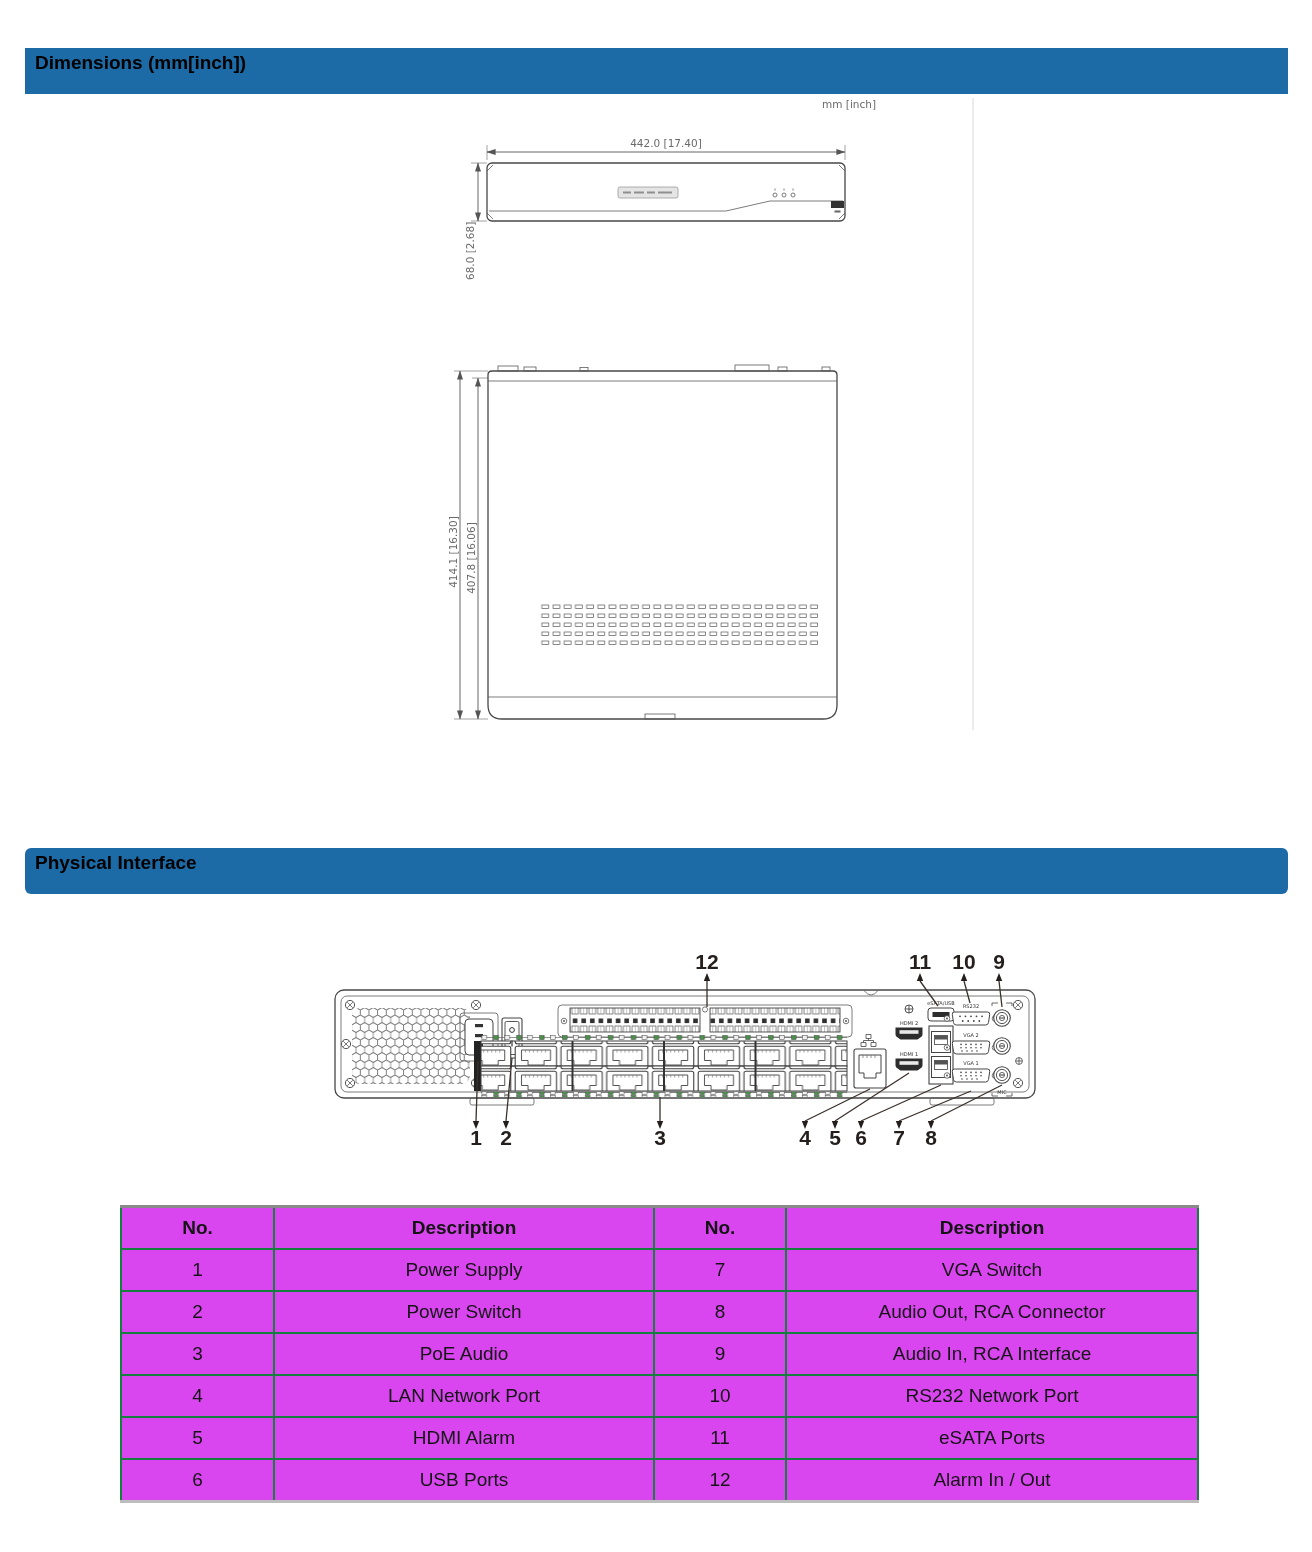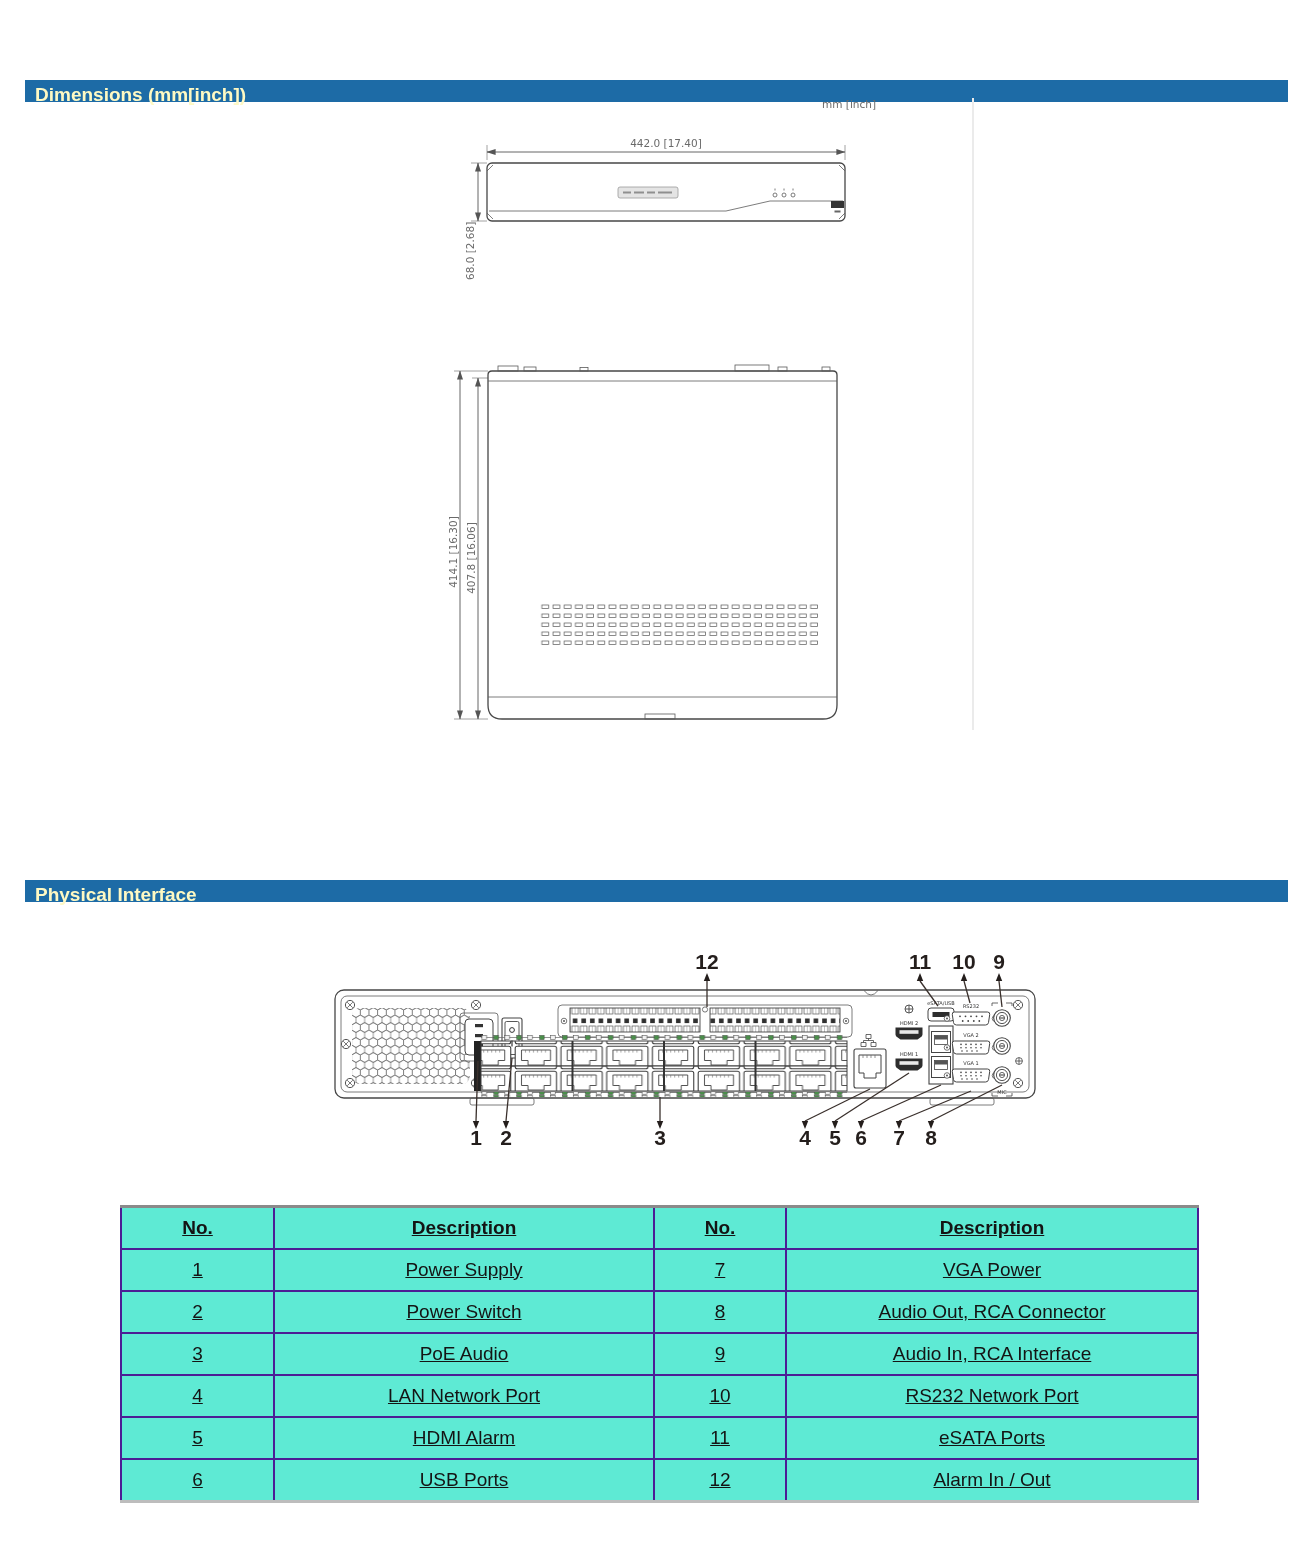--- a/index.html
+++ b/index.html
@@ -1,48 +1,48 @@
 <!DOCTYPE html>
 <html><head>
 <meta charset="utf-8">
 <style>
   html,body{margin:0;padding:0;}
   body{
     width:1312px;height:1552px;background:#ffffff;position:relative;
     font-family:"Liberation Sans",sans-serif;overflow:hidden;
   }
   .bar{
-    position:absolute;left:25px;width:1263px;height:22px;
-    background:#1d6ba6;color:#fef9c3;font-weight:bold;font-size:19px;
-    line-height:29px;padding-left:10px;box-sizing:border-box;margin-top:32px;
+    position:absolute;left:25px;width:1263px;height:46px;
+    background:#1d6ba6;color:#000000;font-weight:bold;font-size:19px;
+    line-height:29px;padding-left:10px;box-sizing:border-box;
   }
   #bar-dim{top:48px;}
-  #bar-phys{top:848px;}
+  #bar-phys{top:848px;border-radius:6px;}
   .fig-dim{position:absolute;left:440px;top:90px;text-align:center;}
   .fig-rear{position:absolute;left:330px;top:945px;}
   
   .dev{fill:#ffffff;stroke:#474747;stroke-width:1.3;}
   .thin{fill:none;stroke:#5a5a5a;stroke-width:0.8;}
   .ext{stroke:#8a8a8a;stroke-width:0.8;}
   .dline{stroke:#555555;stroke-width:0.9;fill:none;}
   .dimtxt{font:10.5px "DejaVu Sans",sans-serif;fill:#6a6a6a;}
   .plabel{font:5px "DejaVu Sans",sans-serif;fill:#333333;text-anchor:middle;}
   .cnum{font:600 21px "Liberation Sans",sans-serif;fill:#241e1c;text-anchor:middle;}
   .cl{stroke:#3a302c;stroke-width:1.3;fill:none;}
   .ah{fill:#241e1c;}
   
   table.iface{
     position:absolute;left:120px;top:1205px;width:1077px;
     border-collapse:collapse;table-layout:fixed;
     font-size:19px;color:#141414;text-align:center;
     border-top:3px solid #8a8a8a;border-bottom:3px solid #bdbdbd;
   }
   table.iface th,table.iface td{
-    background:#5eead4;border:2px solid #4c1d95;height:40px;padding:0;
-    overflow:hidden;white-space:nowrap;text-decoration:underline;
+    background:#d946ef;border:2px solid #15803d;height:40px;padding:0;
+    overflow:hidden;white-space:nowrap;
   }
   table.iface th{font-weight:bold;}
 </style>
 </head>
 <body>
 
 <div class="bar" id="bar-dim">
   <span>Dimensions (mm[inch])</span>
 </div>
 
@@ -384,21 +384,21 @@
       <th>Description</th>
       <th>No.</th>
       <th>Description</th>
     </tr>
   </thead>
   <tbody>
     <tr>
       <td>1</td>
       <td>Power Supply</td>
       <td>7</td>
-      <td>VGA Power</td>
+      <td>VGA Switch</td>
     </tr>
     <tr>
       <td>2</td>
       <td>Power Switch</td>
       <td>8</td>
       <td>Audio Out, RCA Connector</td>
     </tr>
     <tr>
       <td>3</td>
       <td>PoE Audio</td>

